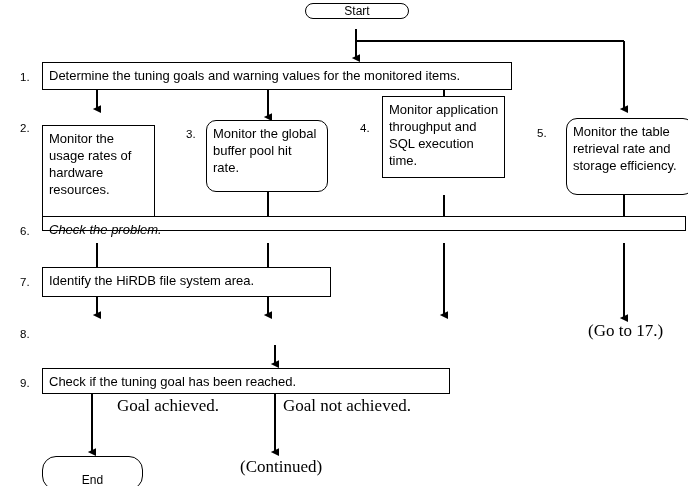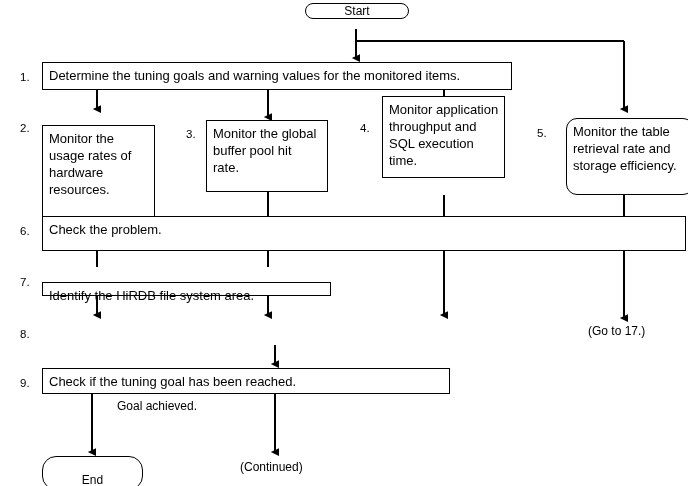--- a/index.html
+++ b/index.html
@@ -52,24 +52,25 @@
   }
   .step-num {
     position: absolute;
     font-size: 11.5px;
     line-height: 14px;
     color: #000000;
     text-align: left;
   }
   .free-label {
     position: absolute;
-    font-size: 12px;
+    font-size: 17px;
     line-height: 14px;
     color: #000000;
     white-space: nowrap;
+    font-family: Liberation Serif, serif;
   }
 </style>
 </head>
 <body>
 
 <div id="chart-root">
 
   <svg id="edges" viewBox="0 0 688 486" width="688" height="486" xmlns="http://www.w3.org/2000/svg">
     <defs>
       <marker id="arrow" markerWidth="9" markerHeight="9" refX="4.2" refY="4.4" orient="auto" markerUnits="userSpaceOnUse">
@@ -118,47 +119,48 @@
   <div class="step-num" style="left:20px; top:70px; width:18px;">1.</div>
   <div class="node proc" style="left:42px; top:62px; width:470px; height:28px;">Determine the tuning goals and warning values for the monitored items.</div>
 
   <div class="step-num" style="left:20px; top:121px; width:18px;">2.</div>
   <div class="node proc" style="left:42px; top:113px; width:113px; height:102px;margin-top:12px;">Monitor the
 usage rates of
 hardware
 resources.</div>
 
   <div class="step-num" style="left:186px; top:127px; width:18px;">3.</div>
-  <div class="node proc" style="left:206px; top:120px; width:122px; height:72px;">Monitor the global
+  <div class="node proc" style="left:206px; top:120px; width:122px; height:72px;border-radius:10px;">Monitor the global
 buffer pool hit
 rate.</div>
 
   <div class="step-num" style="left:360px; top:121px; width:18px;">4.</div>
   <div class="node proc" style="left:382px; top:96px; width:123px; height:82px;">Monitor application
 throughput and
 SQL execution
 time.</div>
 
   <div class="step-num" style="left:537px; top:126px; width:18px;">5.</div>
   <div class="node proc" style="left:566px; top:118px; width:128px; height:77px;border-radius:11px;">Monitor the table
 retrieval rate and
 storage efficiency.</div>
 
   <div class="step-num" style="left:20px; top:224px; width:18px;">6.</div>
-  <div class="node proc" style="left:42px; top:216px; width:644px; height:35px;">Check the problem.</div>
+  <div class="node proc" style="left:42px; top:216px; width:644px; height:15px;font-style:italic;">Check the problem.</div>
 
   <div class="step-num" style="left:20px; top:275px; width:18px;">7.</div>
-  <div class="node proc" style="left:42px; top:282px; width:289px; height:14px;">Identify the HiRDB file system area.</div>
+  <div class="node proc" style="left:42px; top:267px; width:289px; height:30px;">Identify the HiRDB file system area.</div>
 
   <div class="step-num" style="left:20px; top:327px; width:18px;">8.</div>
 
   <div class="step-num" style="left:20px; top:376px; width:18px;">9.</div>
   <div class="node proc" style="left:42px; top:368px; width:408px; height:26px;">Check if the tuning goal has been reached.</div>
 
   <div class="free-label" style="left:99px; top:399px;margin-left:18px;">Goal achieved.</div>
+  <div class="free-label" style="left:283px; top:399px;">Goal not achieved.</div>
 
   <div class="free-label" style="left:588px; top:324px;">(Go to 17.)</div>
   <div class="free-label" style="left:240px; top:460px;">(Continued)</div>
 
   <div class="node term" style="left:42px; top:456px; width:101px; height:34px;align-items:flex-end;">
     <span>End</span>
   </div>
 
 </div>
 

